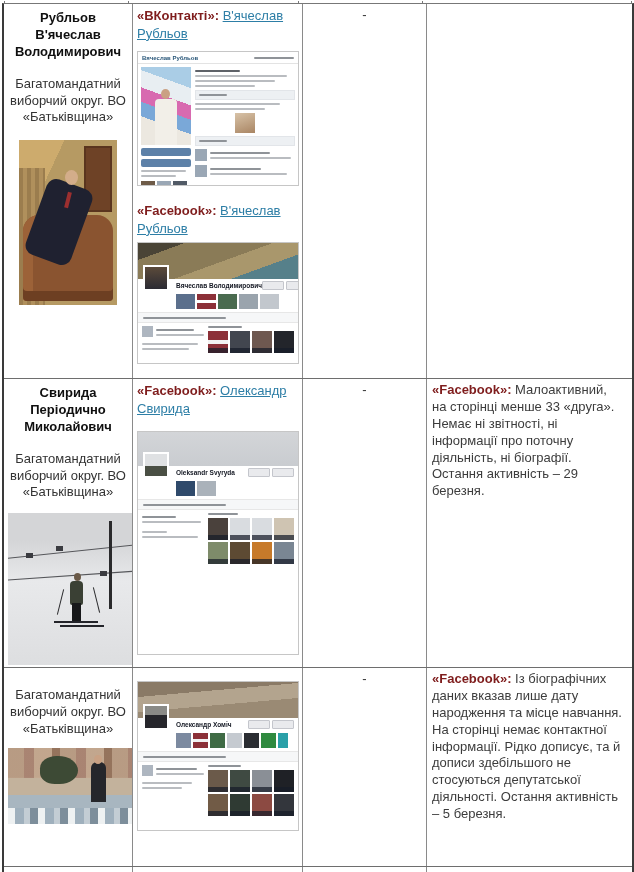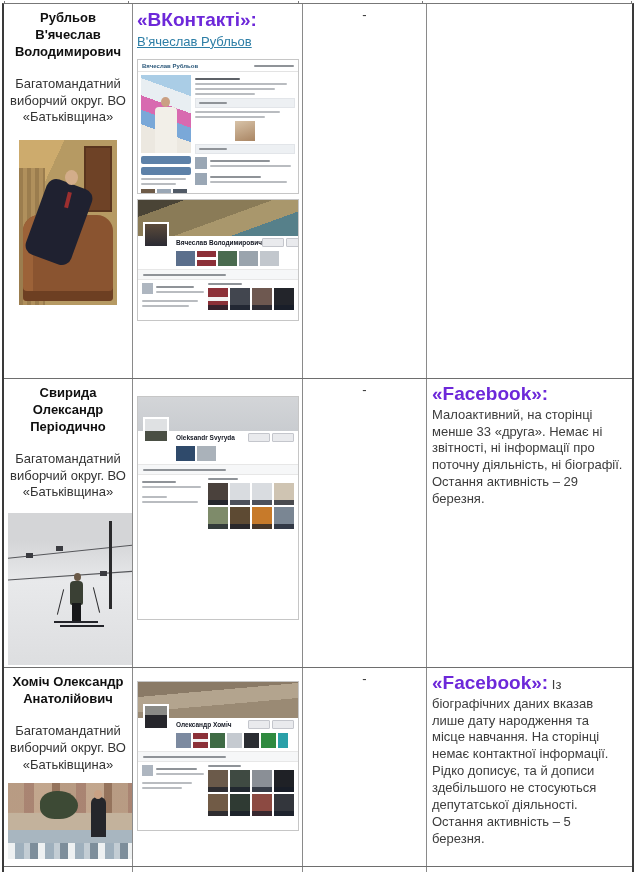--- a/index.html
+++ b/index.html
@@ -9,21 +9,21 @@
   .tick{position:absolute;top:-3px;width:1px;height:3px;background:#777;}
   .row{display:flex;border-bottom:1px solid #6e6e6e;overflow:hidden;background:#fff;}
   .c{overflow:hidden;box-sizing:border-box;}
   .c1{width:128px;padding:4px 4px;text-align:center;}
   .c2{width:170px;padding:3px 4px;border-left:1px solid #8a8a8a;}
   .c3{width:124px;padding:3px 2px;border-left:1px solid #8a8a8a;text-align:center;color:#333;font-size:13px;}
   .c4{width:202px;padding:3px 5px;border-left:1px solid #8a8a8a;}
   .r1{height:374px;} .r2{height:288px;} .r3{height:198px;} .r4{height:40px;}
   .dep-name{font-weight:bold;font-size:13px;color:#0f0f0f;line-height:1.3;margin-top:2px;}
   .district{font-size:13px;color:#333;line-height:1.3;margin-top:15px;}
-  .lbl{font-weight:bold;color:#6d28d9;font-size:19px;text-align:right;}
+  .lbl{font-weight:bold;color:#7f1d1d;font-size:13px;text-align:right;}
   .lnkline{font-size:13px;line-height:1.35;color:#262626;}
   .lnk{color:#2d7ea6;text-decoration:underline;cursor:pointer;}
   .c4 p{font-size:13px;line-height:1.3;color:#3c3c3c;margin:0 0 17px 0;}
   
   .photo{position:relative;overflow:hidden;}
   .ph1{width:98px;height:165px;margin:14px auto 0;
     background:linear-gradient(115deg,#cdab6d 0 26%,#b69a63 26% 100%);}
   .ph1 .door{position:absolute;right:5px;top:6px;width:24px;height:62px;background:#6e4226;border:2px solid #5a351e;}
   .ph1 .panel{position:absolute;left:0;top:28px;width:26px;height:137px;
     background:repeating-linear-gradient(90deg,#9b7d4e 0 4px,#b0905c 4px 8px);}
@@ -179,20 +179,24 @@
               <div class="av"></div>
               <div class="tx">
                   <div class="bar d" style="width:60%"></div>
                   <div class="bar" style="width:90%"></div>
                 </div>
             </div>
           </div>
         </div>
       </div>
 
+      <div class="lnkline" style="margin-top:16px">
+        <span class="lbl">«Facebook»:</span>
+        <span class="lnk">В'ячеслав Рубльов</span>
+      </div>
 
       <div class="shot" style="height:120px;margin-top:5px">
         <div class="fb-top" style="height:36px;background:linear-gradient(160deg,#4a4436 0 18%,#8a7b57 18% 52%,#a9976c 52% 74%,#56808a 74%)">
           <div class="fb-pp" style="background:linear-gradient(180deg,#5b4a3a,#2b2b33)"></div>
         </div>
         <div class="fb-bar">
           <span class="fb-nm">Вячеслав Володимирович</span>
           <span class="fb-btns">
               <i></i>
               <i></i>
@@ -236,40 +240,44 @@
     <div class="c c3">
       <span>-</span>
     </div>
 
     <div class="c c4">
     </div>
   </div>
 
   <div class="row r2">
     <div class="c c1">
-      <div class="dep-name" style="padding:0 14px">Свирида Олександр Періодично</div>
+      <div class="dep-name" style="padding:0 14px">Свирида Періодично Миколайович</div>
       <div class="district">Багатомандатний виборчий округ. ВО «Батьківщина»</div>
       <div class="photo ph2">
         <div class="cab1"></div>
         <div class="cab2"></div>
         <div class="pole"></div>
         <i class="gon" style="left:18px;top:40px"></i>
         <i class="gon" style="left:48px;top:33px"></i>
         <i class="gon" style="left:92px;top:58px"></i>
         <div class="skier"></div>
         <div class="legs"></div>
         <div class="shead"></div>
         <div class="ski"></div>
         <div class="ski"></div>
         <i class="stick" style="left:52px;top:76px;transform:rotate(14deg)"></i>
         <i class="stick" style="left:88px;top:74px;transform:rotate(-14deg)"></i>
       </div>
     </div>
 
     <div class="c c2">
+      <div class="lnkline">
+        <span class="lbl">«Facebook»:</span>
+        <span class="lnk">Олександр Свирида</span>
+      </div>
 
       <div class="shot" style="height:222px;margin-top:14px">
         <div class="fb-top" style="height:34px;background:linear-gradient(180deg,#d3d5d8,#c9ccd0)">
           <div class="fb-pp" style="background:linear-gradient(180deg,#dfe1e3 55%,#4a4f44 55%)"></div>
         </div>
         <div class="fb-bar">
           <span class="fb-nm">Oleksandr Svyryda</span>
           <span class="fb-btns">
               <i></i>
               <i></i>
@@ -310,21 +318,20 @@
       <span>-</span>
     </div>
 
     <div class="c c4">
       <p><span class="lbl">«Facebook»:</span> <span>Малоактивний, на сторінці менше 33 «друга». Немає ні звітності, ні інформації про поточну діяльність, ні біографії. Остання активність – 29 березня.</span></p>
     </div>
   </div>
 
   <div class="row r3">
     <div class="c c1">
-      <div class="dep-name">Хоміч Олександр Анатолійович</div>
       <div class="district">Багатомандатний виборчий округ. ВО «Батьківщина»</div>
       <div class="photo ph3">
         <div class="bld"></div>
         <div class="tree"></div>
         <div class="fig3"></div>
         <div class="head3"></div>
         <div class="boats"></div>
       </div>
     </div>
 

